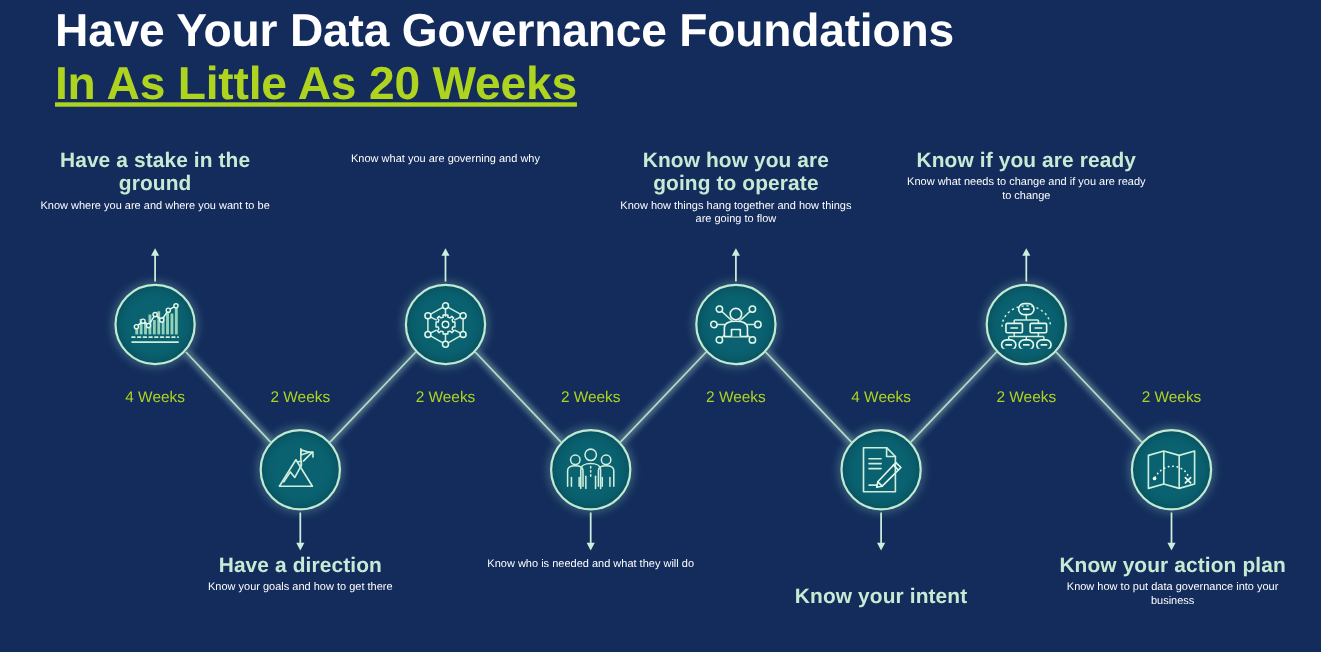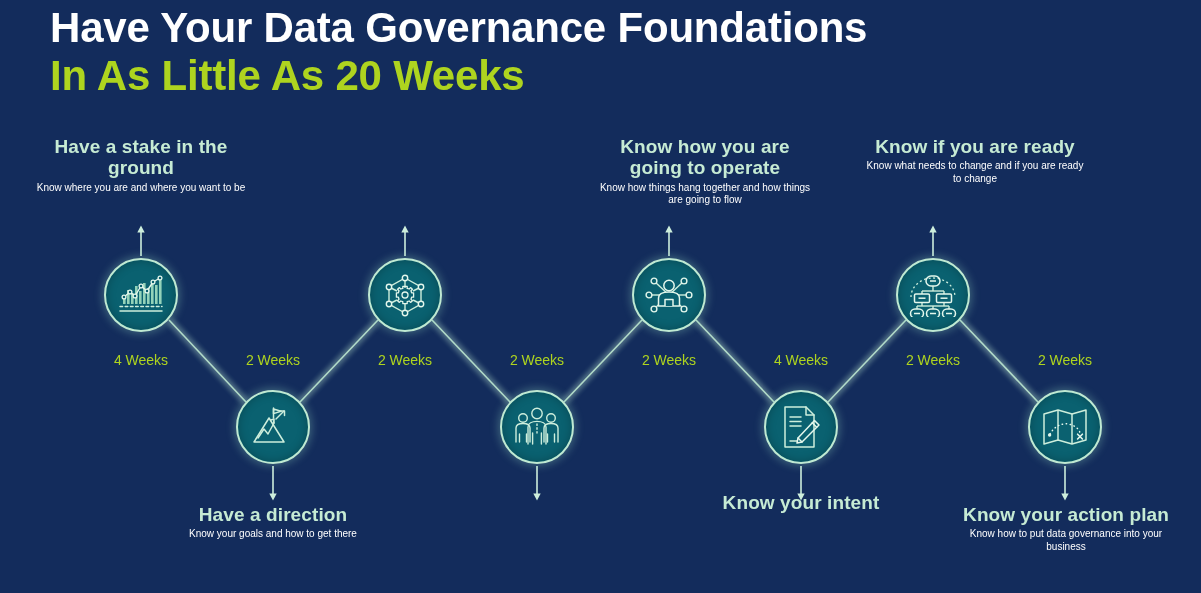--- a/index.html
+++ b/index.html
@@ -16,20 +16,21 @@
   .title-block { position:absolute; left:50px; top:4px; }
   .title-line1 {
     font-size:42px; font-weight:700; color:#ffffff;
     letter-spacing:-0.2px; line-height:1.14;
     white-space:nowrap;
   }
   .title-line2 {
     font-size:42px; font-weight:700; color:#aed41f;
     letter-spacing:-0.2px; line-height:1.14;
     white-space:nowrap;
+    text-decoration:underline;
   }
 
   
   .wires { position:absolute; left:0; top:0; width:1201px; height:593px; }
 
   
   .node {
     position:absolute;
     width:74px; height:74px;
     border-radius:50%;
@@ -322,41 +323,43 @@
       </svg>
     </span>
   </div>
 
   <div class="caption" style="left:26px; top:136px; width:230px;">
     <div class="cap-title">Have a stake in the ground</div>
     <div class="cap-sub">Know where you are and where you want to be</div>
   </div>
 
   <div class="caption" style="left:294px; top:136px; width:222px;">
-  </div>
-
-  <div class="caption" style="left:558px; top:136px; width:222px;margin-left:36px;">
+    <div class="cap-sub">Know what you are governing and why</div>
+  </div>
+
+  <div class="caption" style="left:558px; top:136px; width:222px;">
     <div class="cap-title">Know how you are going to operate</div>
     <div class="cap-sub">Know how things hang together and how things are going to flow</div>
   </div>
 
-  <div class="caption" style="left:864px; top:136px; width:222px;">
+  <div class="caption" style="left:822px; top:136px; width:222px;">
     <div class="cap-title">Know if you are ready</div>
     <div class="cap-sub">Know what needs to change and if you are ready to change</div>
   </div>
 
   <div class="caption" style="left:162px; top:504px; width:222px;">
     <div class="cap-title">Have a direction</div>
     <div class="cap-sub">Know your goals and how to get there</div>
   </div>
 
   <div class="caption" style="left:426px; top:504px; width:222px;">
-  </div>
-
-  <div class="caption" style="left:690px; top:492px; width:222px;">
+    <div class="cap-sub">Know who is needed and what they will do</div>
+  </div>
+
+  <div class="caption" style="left:690px; top:532px; width:222px;">
     <div class="cap-title">Know your intent</div>
   </div>
 
   <div class="caption" style="left:952px; top:504px; width:228px;">
     <div class="cap-title">Know your action plan</div>
     <div class="cap-sub">Know how to put data governance into your business</div>
   </div>
 
   <div class="week" style="left:101px; top:352px; width:80px;">4 Weeks</div>
   <div class="week" style="left:233px; top:352px; width:80px;">2 Weeks</div>

